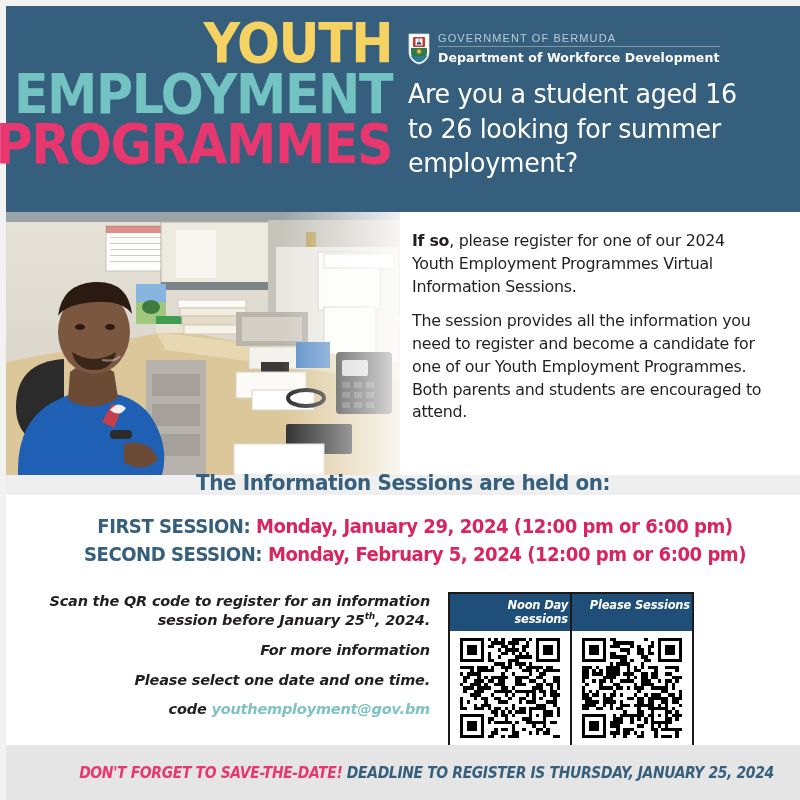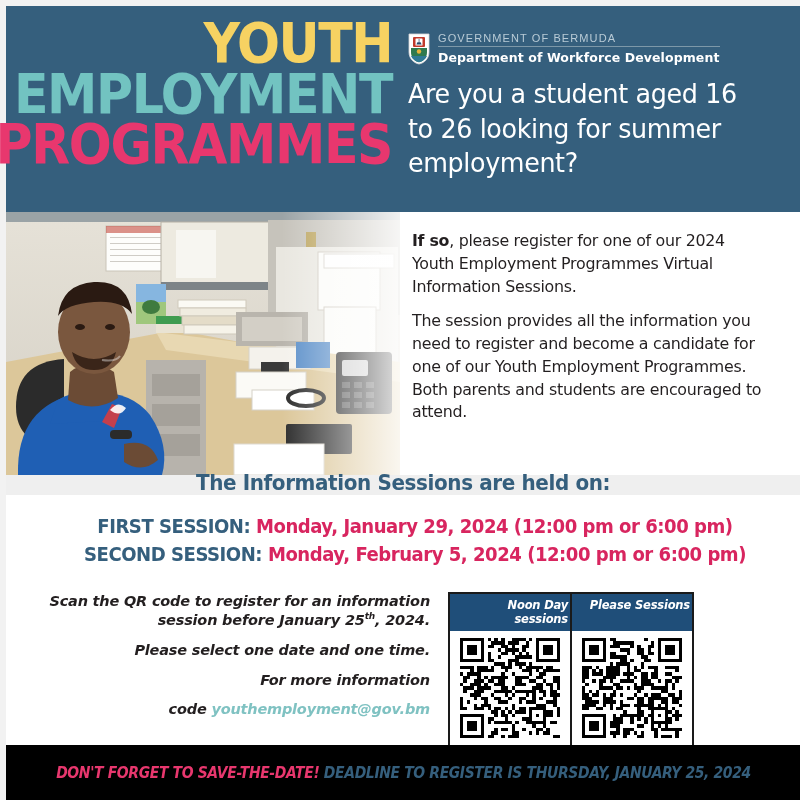--- a/index.html
+++ b/index.html
@@ -221,24 +221,24 @@
     justify-content: center;
   }
   .qr-cell:first-child { border-right: 2px solid #1a1a1a; }
   .qr-cell svg { display: block; width: 100px; height: 100px; }
 
   
   .footer {
     position: absolute;
     left: 6px; top: 745px;
     width: 794px; height: 55px;
-    background: #000000;
+    background: #e5e5e5;
     display: flex;
     align-items: center;
-    justify-content: center;
+    justify-content: flex-end;
   }
   .footer-text {
     font-family: "DejaVu Sans", sans-serif;
     font-weight: bold;
     font-style: italic;
     font-size: 15px;
     letter-spacing: -0.4px;
     transform: scaleX(0.93);
     white-space: nowrap;
   }
@@ -399,22 +399,22 @@
     </div>
     <div class="session-line">
       <span class="sess-label">SECOND SESSION:</span>
       <span class="sess-value">Monday, February 5, 2024 (12:00 pm or 6:00 pm)</span>
     </div>
 
     <div class="lower-row">
 
       <div class="scan-block">
         <p><span>Scan the QR code to register for an information session before January 25</span><sup>th</sup><span>, 2024.</span></p>
+        <p>For more information</p>
         <p>Please select one date and one time.</p>
-        <p>For more information</p>
         <p><span>code</span> <span class="email-addr">youthemployment@gov.bm</span></p>
       </div>
 
       <div class="qr-wrap">
         <div class="qr-head-row">
           <div class="qr-head">Noon Day sessions</div>
           <div class="qr-head">Please Sessions</div>
         </div>
         <div class="qr-body-row">
           <div class="qr-cell">

